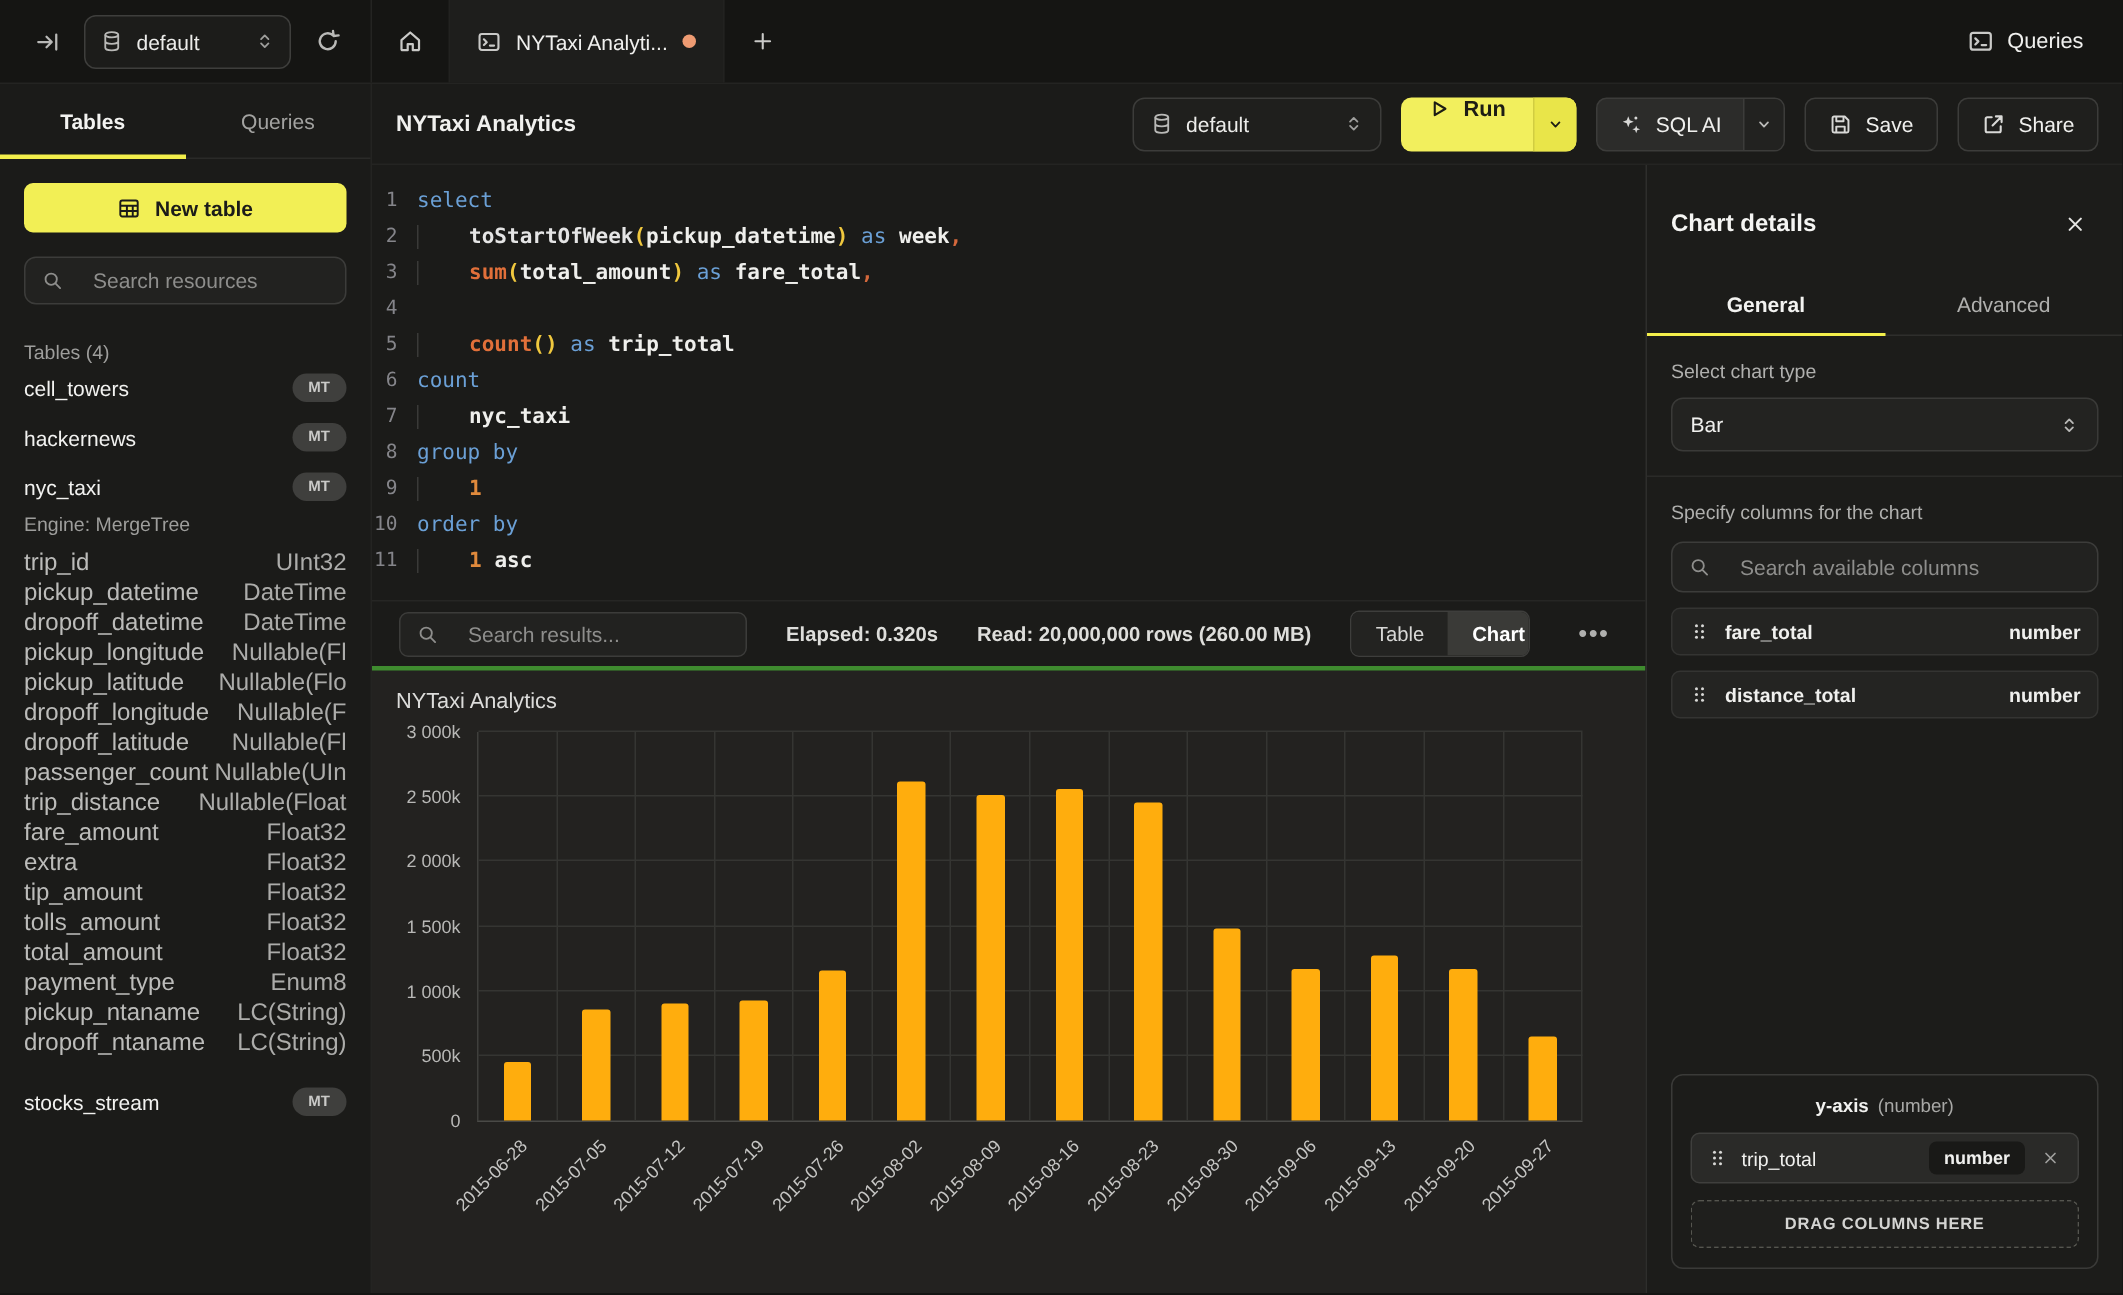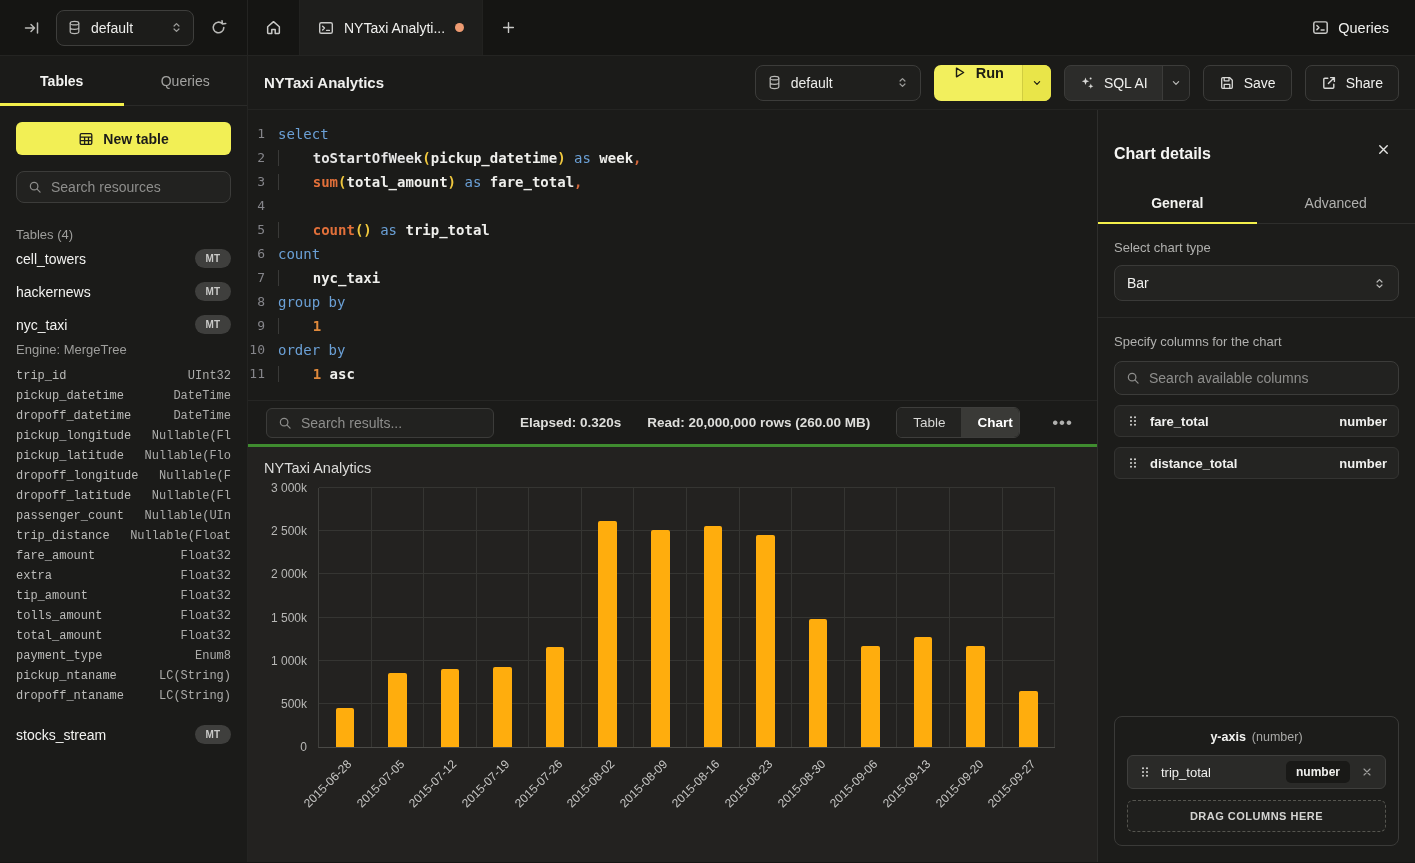--- a/index.html
+++ b/index.html
@@ -27,30 +27,30 @@
   .sidebar { width:248px; flex:none; background:#1b1b19; border-right:1px solid #242422; display:flex; flex-direction:column; }
   .main { flex:1; display:flex; flex-direction:column; min-width:0; background:#1b1b19; }
 
   
   .side-tabs { display:flex; height:50px; border-bottom:1px solid #2a2a28; flex:none; }
   .side-tab { flex:1; background:none; border:none; font-size:14px; color:#a3a3a1; cursor:pointer; position:relative; }
   .side-tab.active { color:#f3f3f1; font-weight:700; }
   .side-tab.active::after { content:""; position:absolute; left:0; right:0; bottom:-1px; height:3px; background:#f3ef4b; }
   .side-scroll { padding:16px; overflow:hidden; }
   .new-table-btn { width:100%; height:33px; display:flex; align-items:center; justify-content:center; gap:9px; background:#f2ef55; color:#1b1b19; border:none; border-radius:6px; font-size:14px; font-weight:600; cursor:pointer; }
-  .search-box { margin-top:16px; height:32px; display:flex; align-items:center; gap:9px; padding:0 11px; border:1px solid #3c3c3a; border-radius:8px; background:#222220; color:#8e8e8c; }
+  .search-box { margin-top:16px; height:32px; display:flex; align-items:center; gap:20px; padding:0 11px; border:1px solid #3c3c3a; border-radius:8px; background:#222220; color:#8e8e8c; }
   .search-box input { flex:1; min-width:0; background:none; border:none; outline:none; color:#e4e4e2; font-size:14px; font-family:"Liberation Sans", sans-serif; }
   .search-box input::placeholder { color:#8e8e8c; }
   .tables-header { margin-top:24px; font-size:13px; color:#9e9e9c; }
   .table-item { display:flex; align-items:center; justify-content:space-between; height:33px; cursor:pointer; }
   .table-name { font-size:14px; font-weight:500; color:#f2f2f0; }
   .mt-badge { background:#3f3f3d; color:#cacac8; font-size:10px; font-weight:600; padding:4px 11px; border-radius:11px; }
   .engine-line { font-size:13px; color:#9e9e9c; margin:1px 0 9px; }
   .columns-list { margin:2px 0 12px; }
-  .col-row { display:flex; justify-content:space-between; align-items:center; height:20px; font-family:Liberation Mono, monospace; font-size:12px; }
+  .col-row { display:flex; justify-content:space-between; align-items:center; height:20px; font-family:Liberation Sans, sans-serif; font-size:16px; }
   .col-name { color:#bcbcba; }
   .col-type { color:#acacaa; }
 
   
   .main-header { height:54px; flex:none; display:flex; align-items:center; padding:0 16px; border-bottom:1px solid #242422; }
   .page-title { font-size:15px; font-weight:600; color:#f0f0ee; }
   .toolbar { margin-left:auto; display:flex; align-items:center; gap:13px; }
   .tb-select { width:166px; height:36px; display:flex; align-items:center; gap:9px; padding:0 11px; border:1px solid #3c3c3a; border-radius:8px; background:#1f1f1d; font-size:14px; color:#ececea; cursor:pointer; }
   .tb-select .grow { flex:1; }
   .run-btn { display:flex; align-items:stretch; height:36px; border:none; border-radius:7px; overflow:hidden; background:#f2ef5d; cursor:pointer; padding:0; }
@@ -95,21 +95,21 @@
   .bar-cell { flex:1; position:relative; border-right:1px solid #353532; display:flex; align-items:flex-end; justify-content:center; }
   .bar { width:36%; max-width:19px; border-radius:2px 2px 0 0; position:relative; z-index:1; }
   .chart-y { position:absolute; left:-70px; top:0; bottom:0; width:58px; }
   .y-label { position:absolute; right:0; transform:translateY(50%); font-size:12px; color:#b8b8b6; white-space:nowrap; }
   .chart-x { position:relative; margin:0 42px 0 70px; height:100px; }
   .x-label-anchor { position:absolute; top:9px; width:0; }
   .x-label-anchor span { position:absolute; right:0; top:0; white-space:nowrap; font-size:12px; color:#c6c6c4; transform:rotate(-45deg); transform-origin:100% 0%; }
 
   
   .details { width:318px; flex:none; border-left:1px solid #2e2e2c; background:#1c1c1a; display:flex; flex-direction:column; min-height:0; }
-  .details-header { display:flex; align-items:flex-end; justify-content:space-between; padding:26px 18px 20px 16px; }
+  .details-header { display:flex; align-items:center; justify-content:space-between; padding:26px 18px 20px 16px; }
   .details-title { font-size:16px; font-weight:700; color:#f5f5f3; }
   .details-tabs { display:flex; height:41px; border-bottom:1px solid #2e2e2c; flex:none; }
   .d-tab { flex:1; background:none; border:none; font-size:14px; color:#b0b0ae; cursor:pointer; position:relative; }
   .d-tab.active { color:#f3f3f1; font-weight:600; }
   .d-tab.active::after { content:""; position:absolute; left:0; right:0; bottom:-1px; height:2.5px; background:#f3ef4b; }
   .d-section { padding:16px; }
   .d-section.bordered { border-bottom:1px solid #2a2a28; }
   .field-label { font-size:13px; color:#b0b0ae; margin-bottom:10px; }
   .type-select { width:100%; height:36px; display:flex; align-items:center; justify-content:space-between; padding:0 12px; border:1px solid #3a3a38; border-radius:8px; background:#232321; font-size:14px; color:#f0f0ee; cursor:pointer; }
   .col-card { display:flex; align-items:center; gap:10px; height:32px; padding:0 11px; margin-top:10px; border:1px solid #343432; border-radius:6px; background:#242422; }

